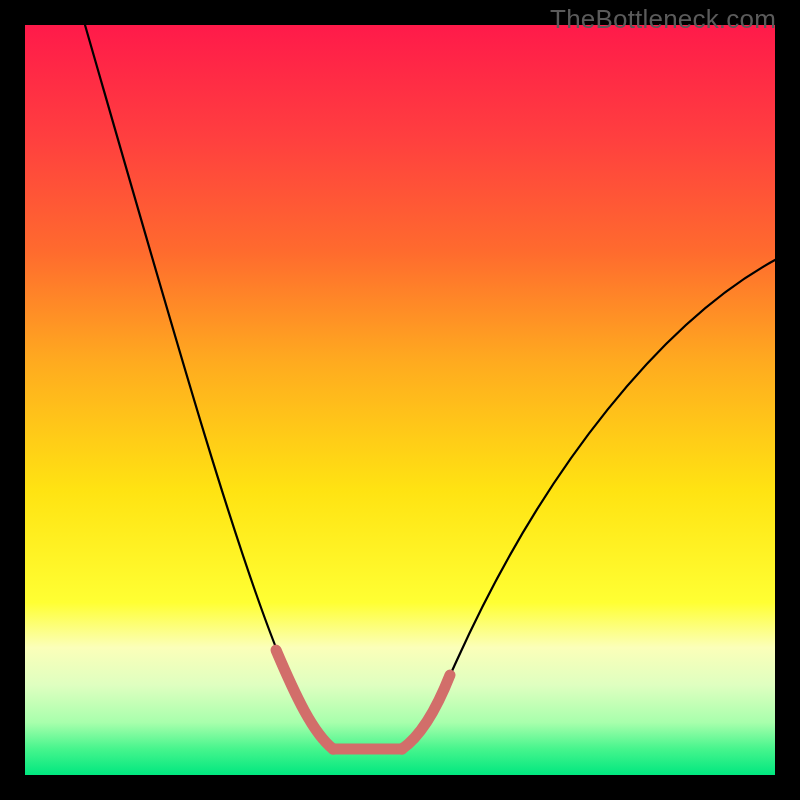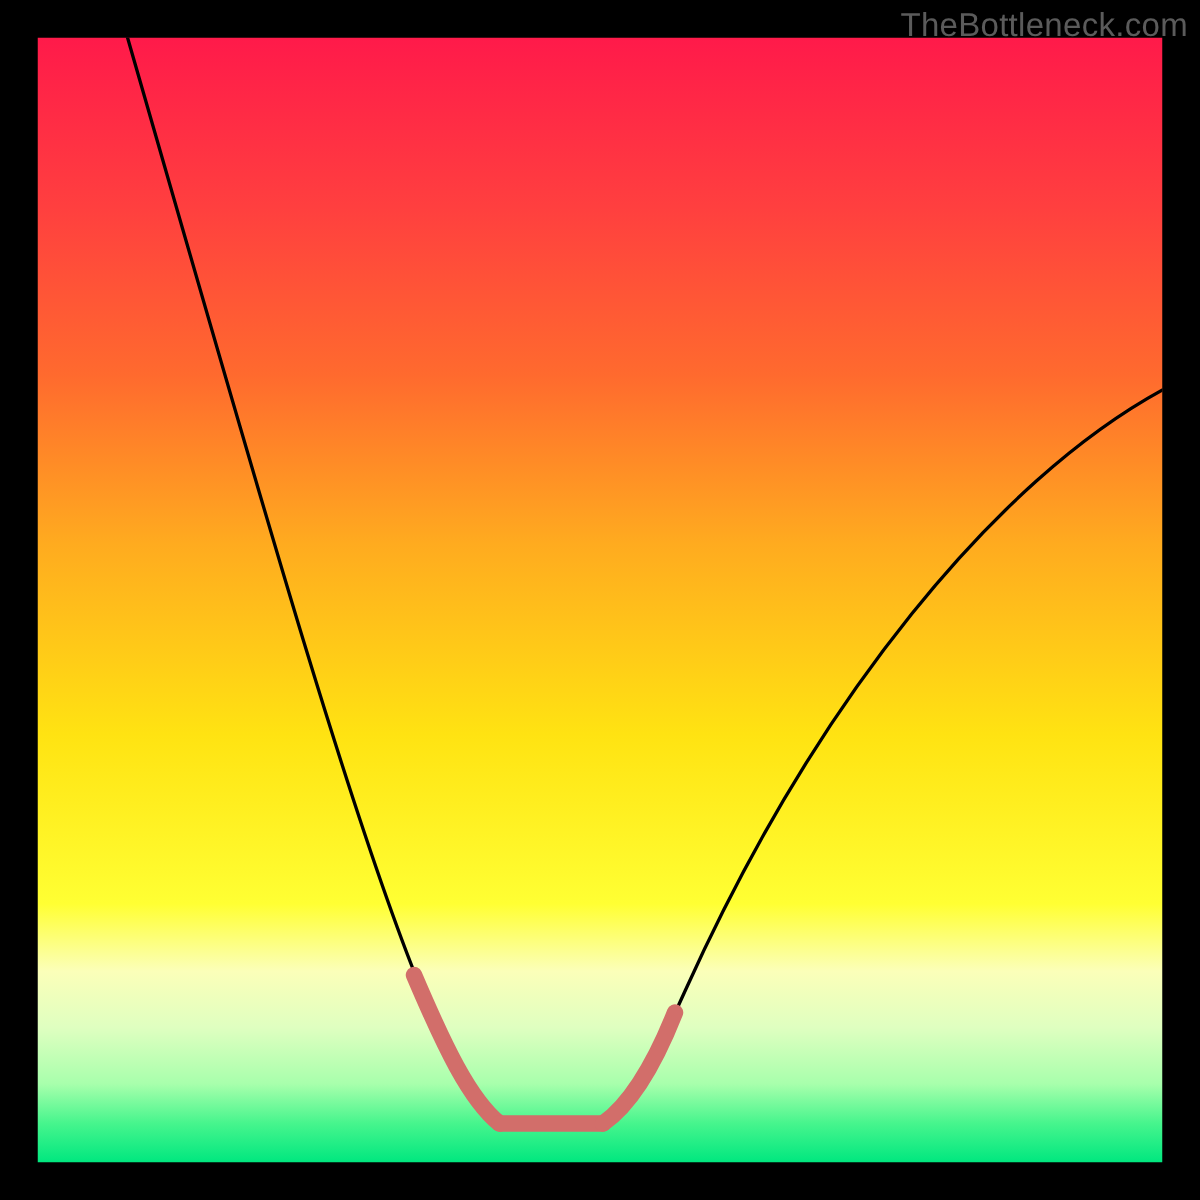--- a/index.html
+++ b/index.html
@@ -20,23 +20,23 @@
     box-sizing: border-box;
     background: #000;
   }
   .gradient {
     position: absolute;
     inset: 0;
   }
   .watermark {
     position: absolute;
     top: 4px;
-    right: 8px;
+    right: 24px;
     color: #5b5b5b;
-    font-size: 22px;
+    font-size: 26px;
     letter-spacing: 0.2px;
     user-select: none;
     pointer-events: none;
   }
   svg.curve {
     position: absolute;
     inset: 0;
     width: 100%;
     height: 100%;
   }

